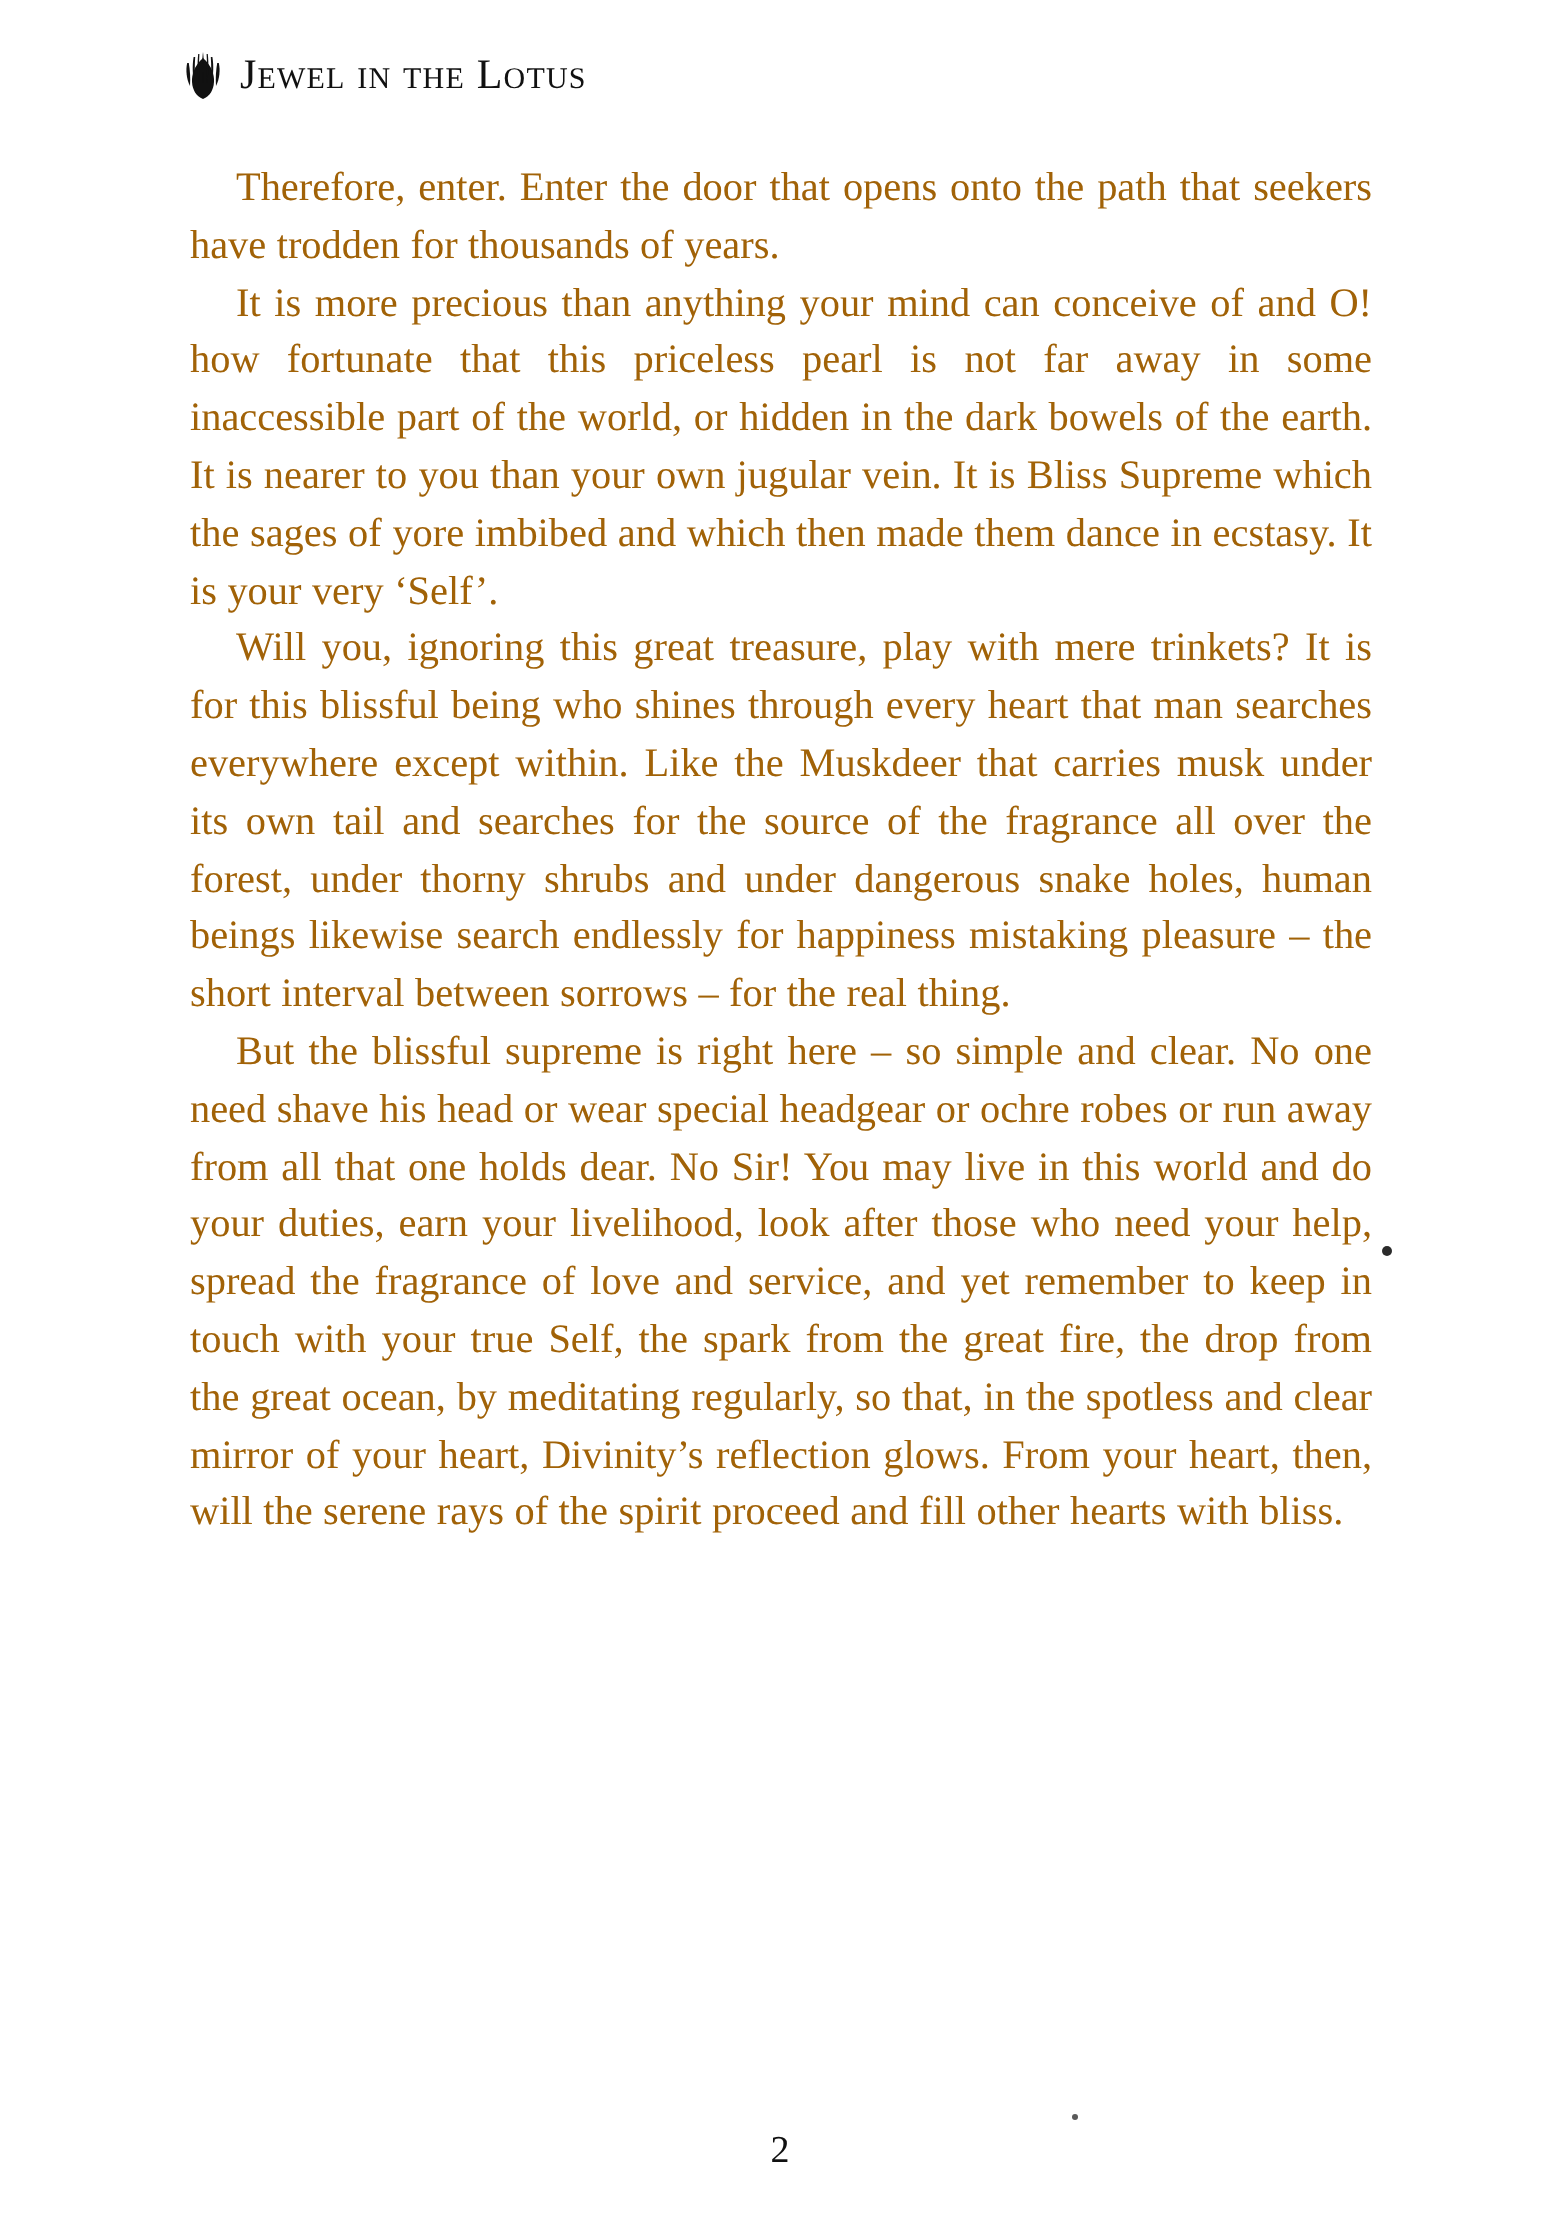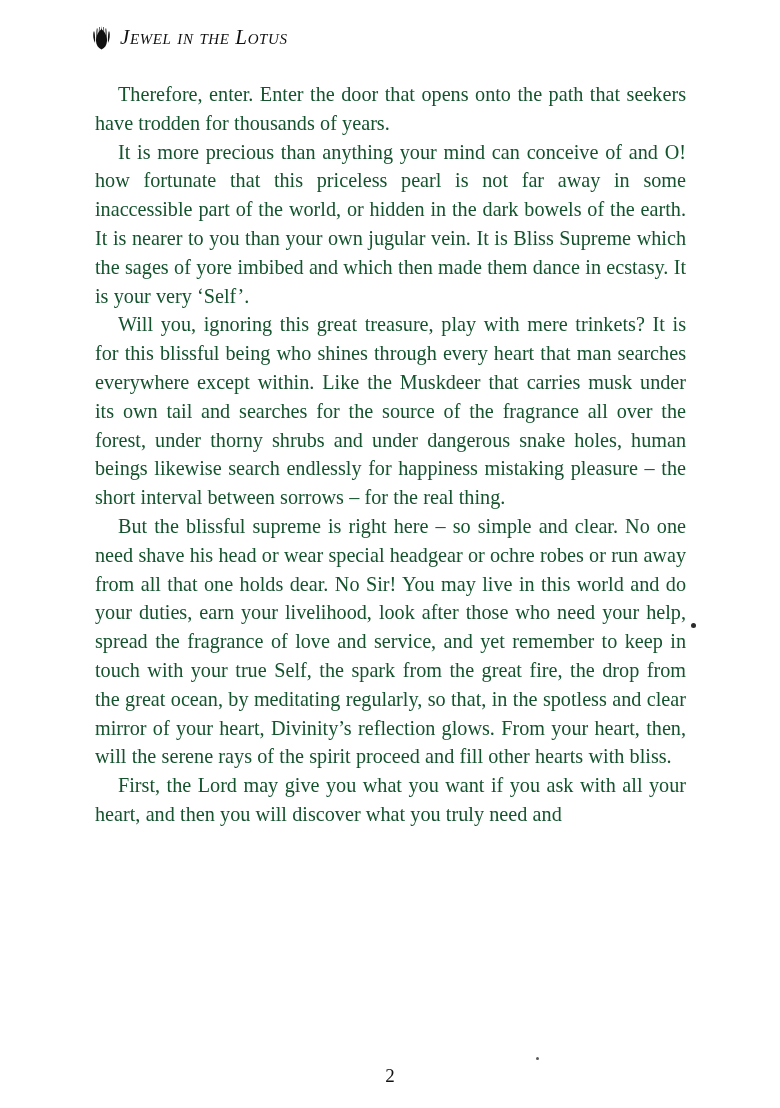--- a/index.html
+++ b/index.html
@@ -42,39 +42,38 @@
   }
 
   .header-title {
     font-family: "Liberation Serif", "DejaVu Serif", serif;
     font-variant: small-caps;
     font-size: 21px;
     letter-spacing: 0.6px;
     color: #111111;
     white-space: nowrap;
     line-height: 1;
-    font-style: italic;
   }
 
   
   .text-block {
     position: absolute;
     left: 95px;
     top: 80px;
     width: 591px;
   }
 
   .para {
     margin: 0;
     text-align: justify;
     text-align-last: left;
     text-indent: 23px;
     font-size: 20.2px;
     line-height: 28.8px;
-    color: #14532d;
+    color: #a16207;
     -webkit-font-smoothing: antialiased;
     hyphens: none;
     word-spacing: 0.2px;
   }
 
   
   .folio {
     position: absolute;
     top: 1066px;
     left: 0;
@@ -127,21 +126,20 @@
       </svg>
     </span>
     <span class="header-title">Jewel in the Lotus</span>
   </div>
 
   <div class="text-block">
     <p class="para">Therefore, enter. Enter the door that opens onto the path that seekers have trodden for thousands of years.</p>
     <p class="para">It is more precious than anything your mind can conceive of and O! how fortunate that this priceless pearl is not far away in some inaccessible part of the world, or hidden in the dark bowels of the earth. It is nearer to you than your own jugular vein. It is Bliss Supreme which the sages of yore imbibed and which then made them dance in ecstasy. It is your very ‘Self’.</p>
     <p class="para">Will you, ignoring this great treasure, play with mere trinkets? It is for this blissful being who shines through every heart that man searches everywhere except within. Like the Muskdeer that carries musk under its own tail and searches for the source of the fragrance all over the forest, under thorny shrubs and under dangerous snake holes, human beings likewise search endlessly for happiness mistaking pleasure – the short interval between sorrows – for the real thing.</p>
     <p class="para">But the blissful supreme is right here – so simple and clear. No one need shave his head or wear special headgear or ochre robes or run away from all that one holds dear. No Sir! You may live in this world and do your duties, earn your livelihood, look after those who need your help, spread the fragrance of love and service, and yet remember to keep in touch with your true Self, the spark from the great fire, the drop from the great ocean, by meditating regularly, so that, in the spotless and clear mirror of your heart, Divinity’s reflection glows. From your heart, then, will the serene rays of the spirit proceed and fill other hearts with bliss.</p>
-    <p class="para">First, the Lord may give you what you want if you ask with all your heart, and then you will discover what you truly need and</p>
   </div>
 
   <span class="speck speck-right-margin"></span>
   <span class="speck speck-above-folio"></span>
 
   <div class="folio">2</div>
 
 </div>
 
 </body></html>

